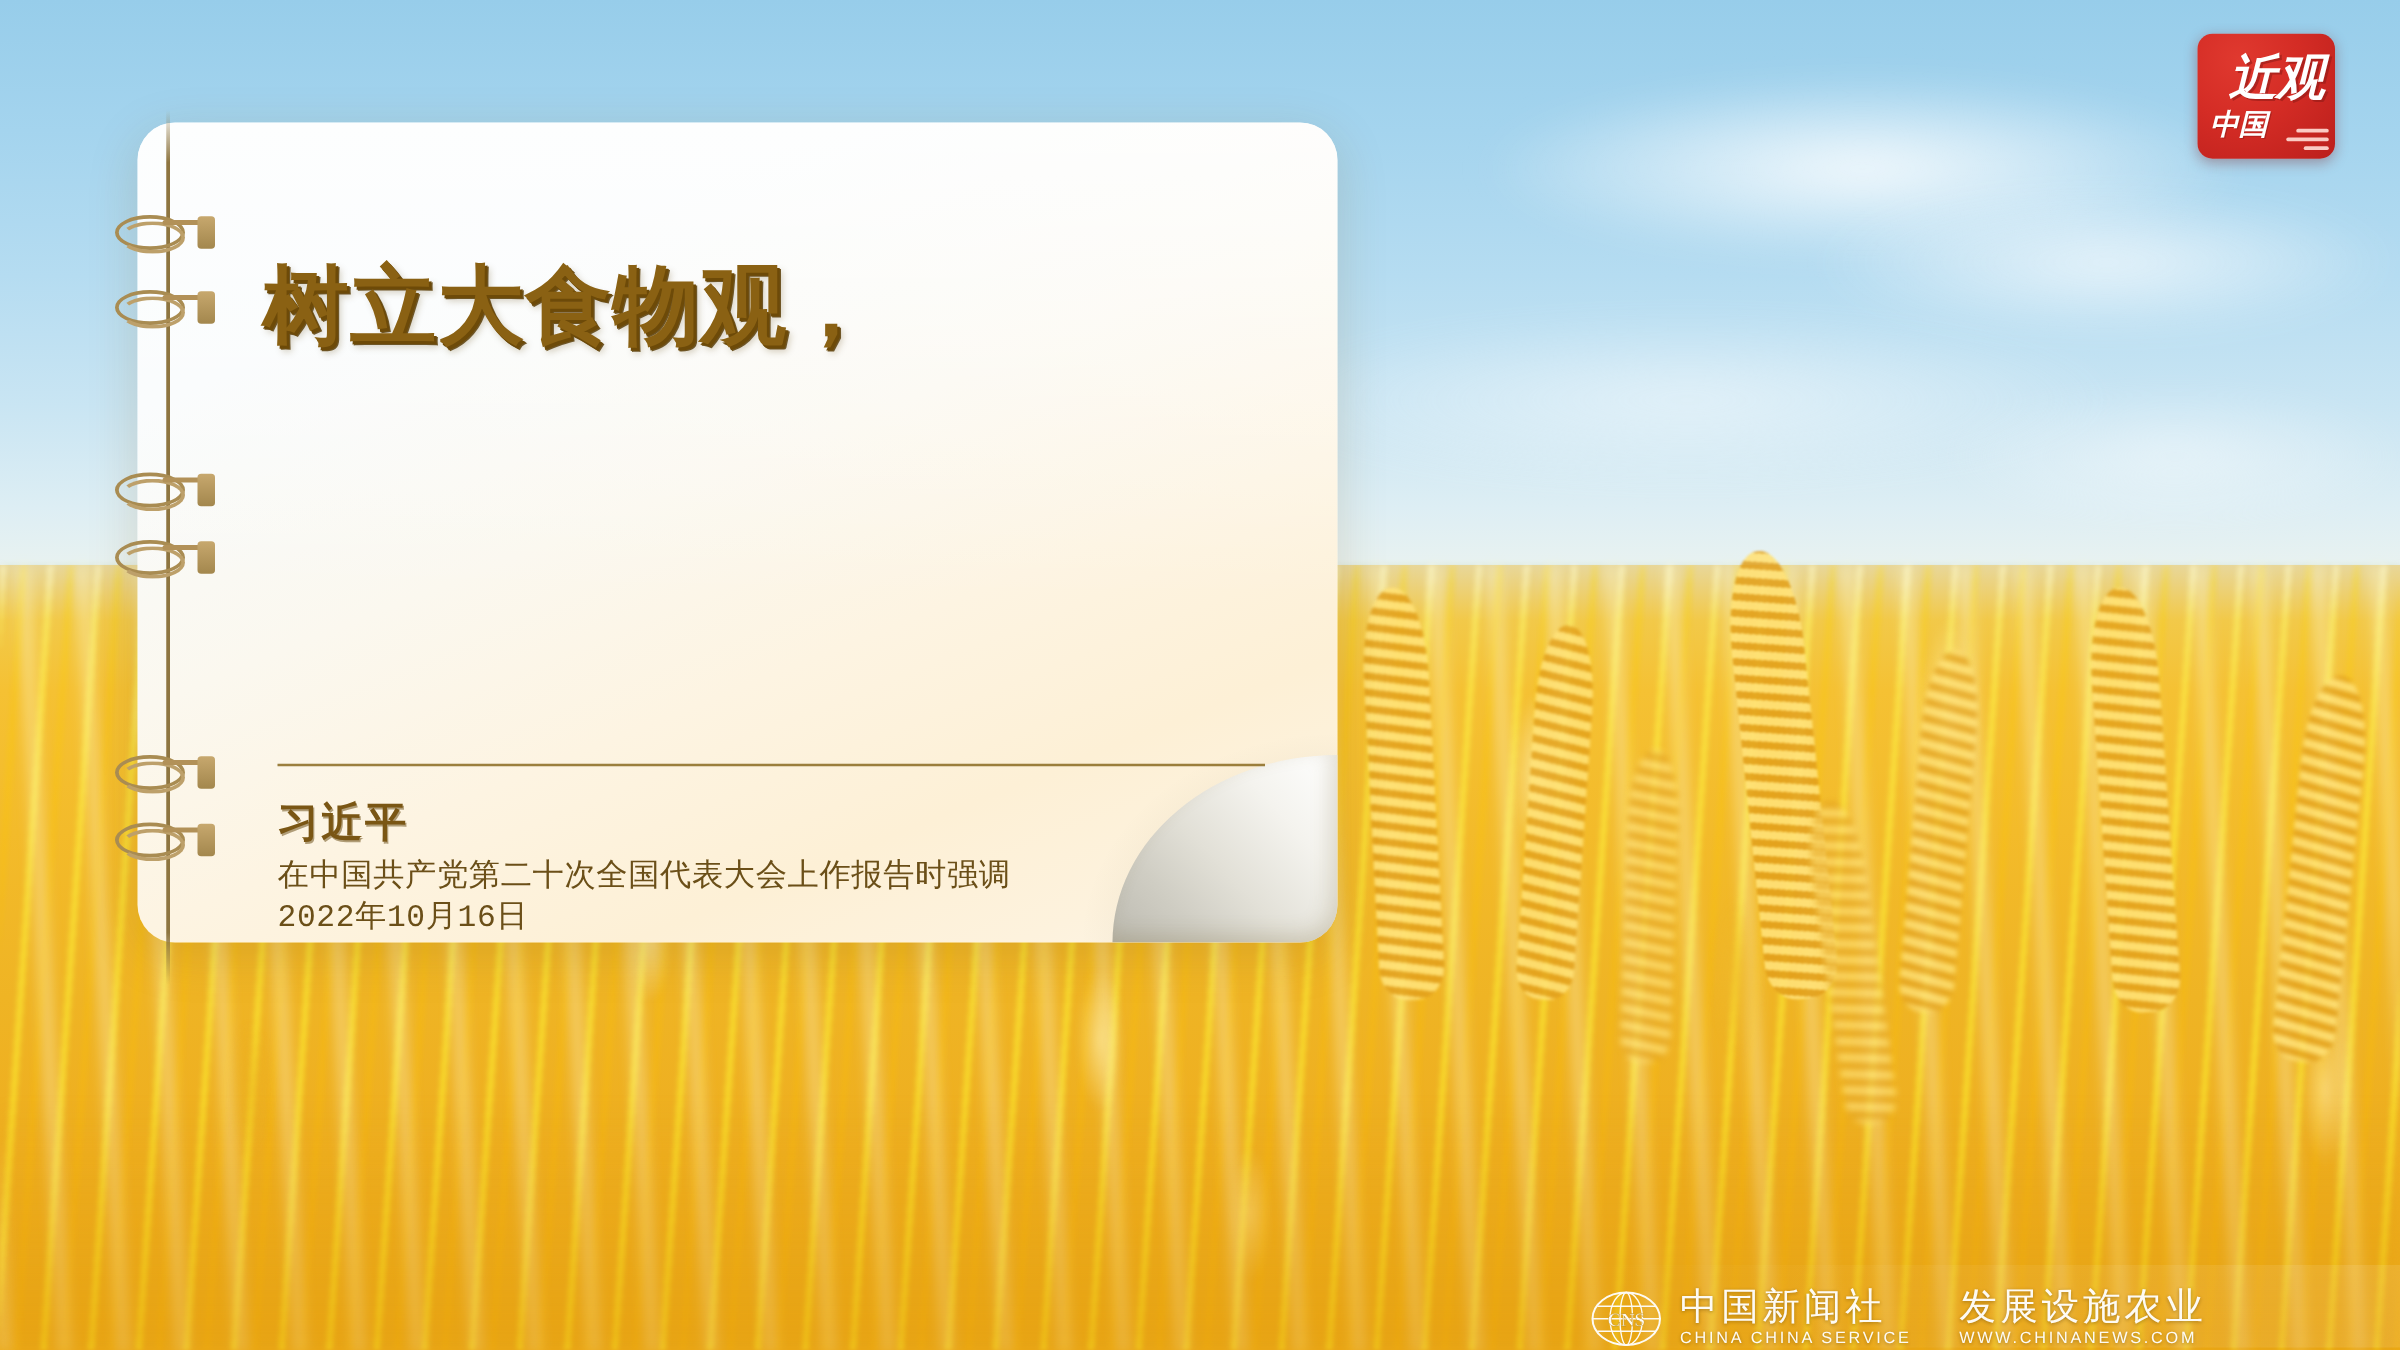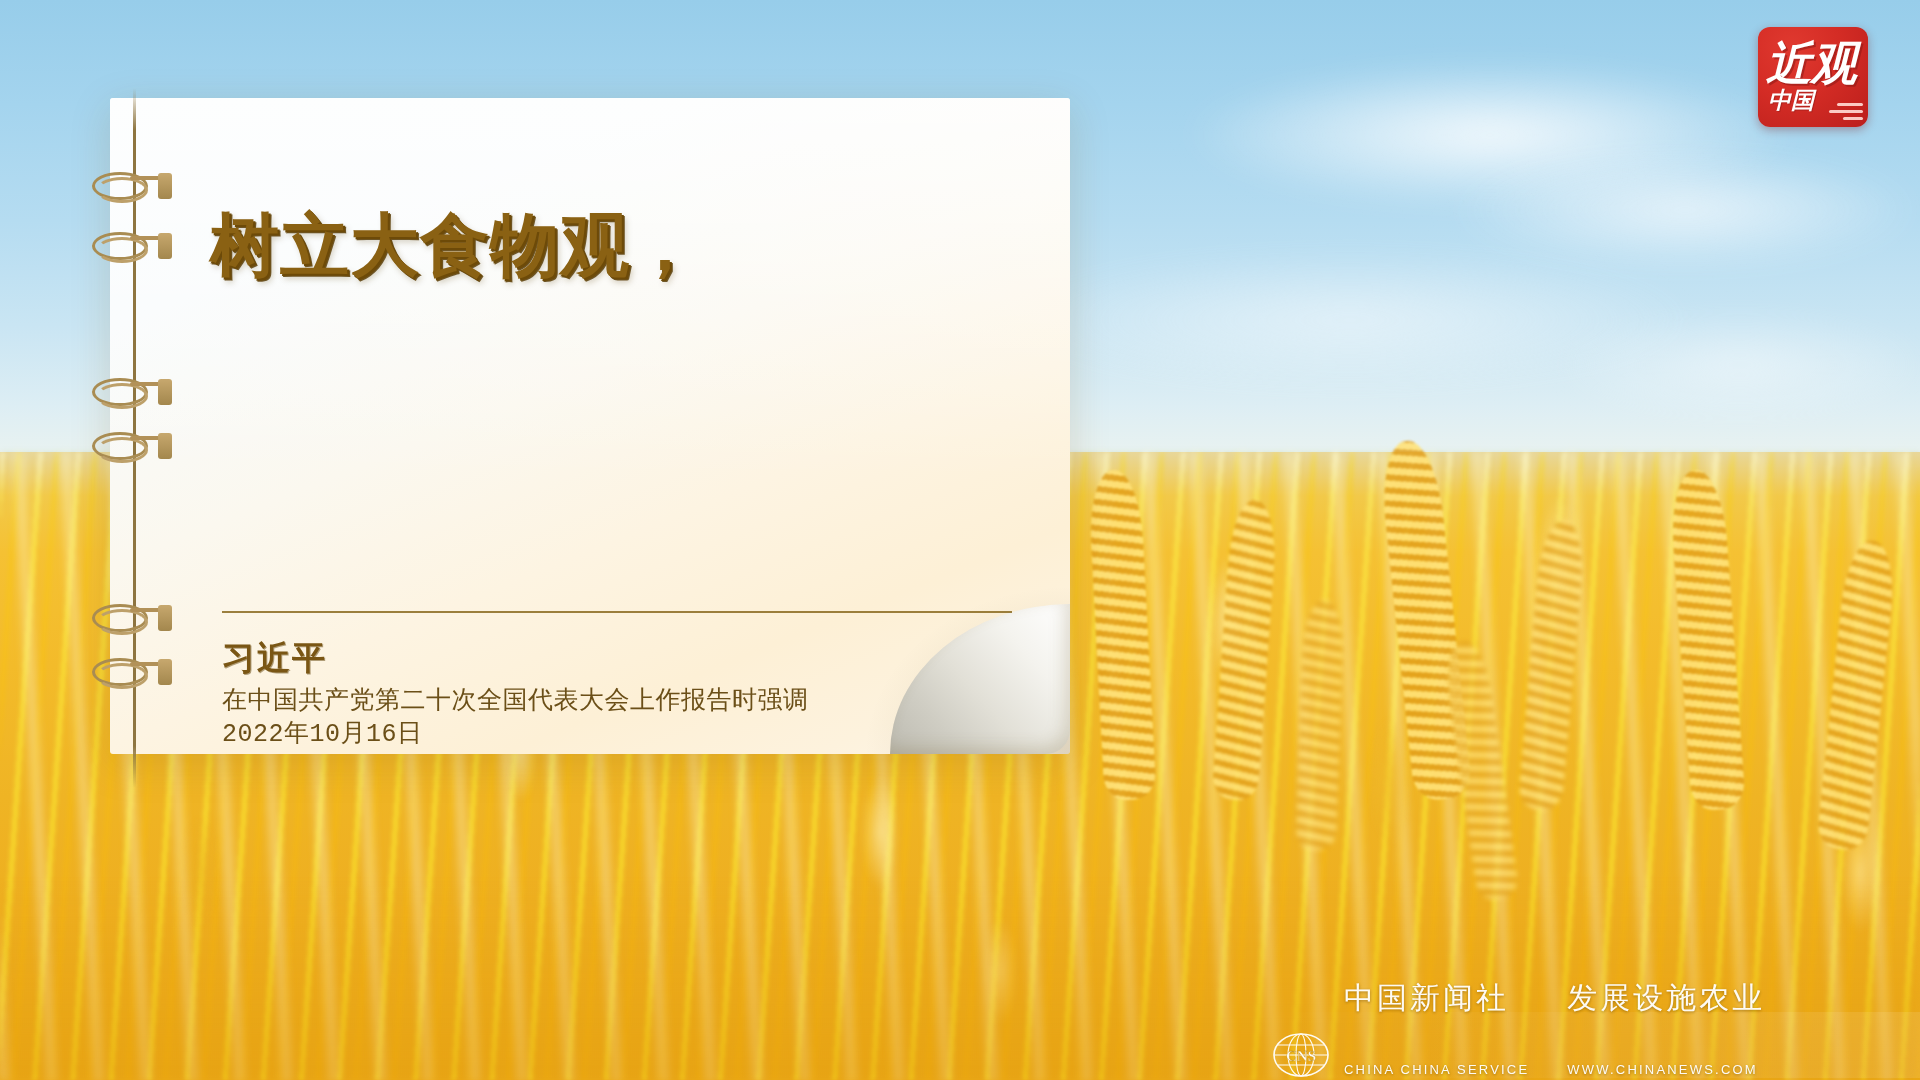--- a/index.html
+++ b/index.html
@@ -111,21 +111,21 @@
     filter:blur(1.4px);
   }
   .pale-ear.p1 { left:756px; top:280px; width:34px; height:230px; transform:rotate(-4deg); }
   .pale-ear.p2 { left:880px; top:360px; width:30px; height:200px; transform:rotate(3deg); }
   .pale-ear.p3 { left:660px; top:430px; width:28px; height:190px; transform:rotate(6deg); opacity:.75;}
   .pale-ear.p4 { left:990px; top:400px; width:32px; height:210px; transform:rotate(-5deg); opacity:.8;}
 
   
   #card {
     position:absolute; left:110px; top:98px; width:960px; height:656px;
-    border-radius:3px;
+    border-radius:30px;
     background:linear-gradient(158deg,
       #f7fbfd 0%, #f8fbfc 22%, #fbf8ef 45%,
       #fdf4e2 62%, #fdf0d6 78%, #fdf2dd 90%, #fdf6e8 100%);
     box-shadow:0 10px 40px rgba(120,90,30,.18);
     overflow:hidden;
   }
   #card .card-sheen {
     position:absolute; inset:0;
     background:linear-gradient(180deg, rgba(255,255,255,.75) 0%, rgba(255,255,255,.25) 38%, rgba(255,255,255,0) 58%);
     pointer-events:none;
@@ -219,24 +219,24 @@
 
   
   #logo {
     position:absolute; left:1758px; top:27px; width:110px; height:100px;
     border-radius:12px;
     background:radial-gradient(ellipse at 30% 20%, #e0392f 0%, #d42c25 45%, #bb1f1c 100%);
     box-shadow:0 3px 10px rgba(120,20,20,.35);
     overflow:hidden;
   }
   .logo-top {
-    position:absolute; left:4px; top:10px; width:94px; height:52px;
+    position:absolute; left:16px; top:10px; width:94px; height:52px;
     color:#ffffff; font-family:"DejaVu Sans","Liberation Sans",sans-serif;
-    font-weight:bold; font-size:46px; line-height:52px; letter-spacing:-1px;
-    text-align:right; white-space:nowrap;
+    font-weight:bold; font-size:39px; line-height:52px; letter-spacing:-1px;
+    text-align:center; white-space:nowrap;
     font-style:italic;
     text-shadow:2px 2px 0 rgba(140,25,22,.55);
   }
   .logo-bottom {
     position:absolute; left:10px; top:58px; width:78px; height:30px;
     color:#ffffff; font-family:"DejaVu Sans","Liberation Sans",sans-serif;
     font-weight:bold; font-size:23px; line-height:30px; letter-spacing:0px;
     white-space:nowrap; font-style:italic;
     text-shadow:1px 1px 0 rgba(140,25,22,.5);
   }
@@ -254,21 +254,21 @@
   #watermark {
     position:absolute; left:1272px; top:1016px; width:640px; height:62px;
     display:flex; align-items:flex-end; gap:14px;
     z-index:8;
     opacity:.95;
   }
   .wm-globe {
     position:relative; width:58px; height:46px; flex:0 0 auto;
   }
   .wm-globe svg { display:block; }
-  .wm-block { display:flex; flex-direction:column; justify-content:center;gap:48px; }
+  .wm-block { display:flex; flex-direction:column; justify-content:center; }
   .wm-cn {
     font-family:"DejaVu Serif","Liberation Serif",serif;
     font-size:30px; line-height:32px; color:#ffffff; letter-spacing:3px;
     text-shadow:0 1px 3px rgba(90,60,10,.5); white-space:nowrap;
   }
   .wm-en {
     font-family:"Liberation Sans","DejaVu Sans",sans-serif;
     font-size:13px; line-height:16px; color:#ffffff; letter-spacing:2.2px;
     text-shadow:0 1px 3px rgba(90,60,10,.5); white-space:nowrap;
   }

